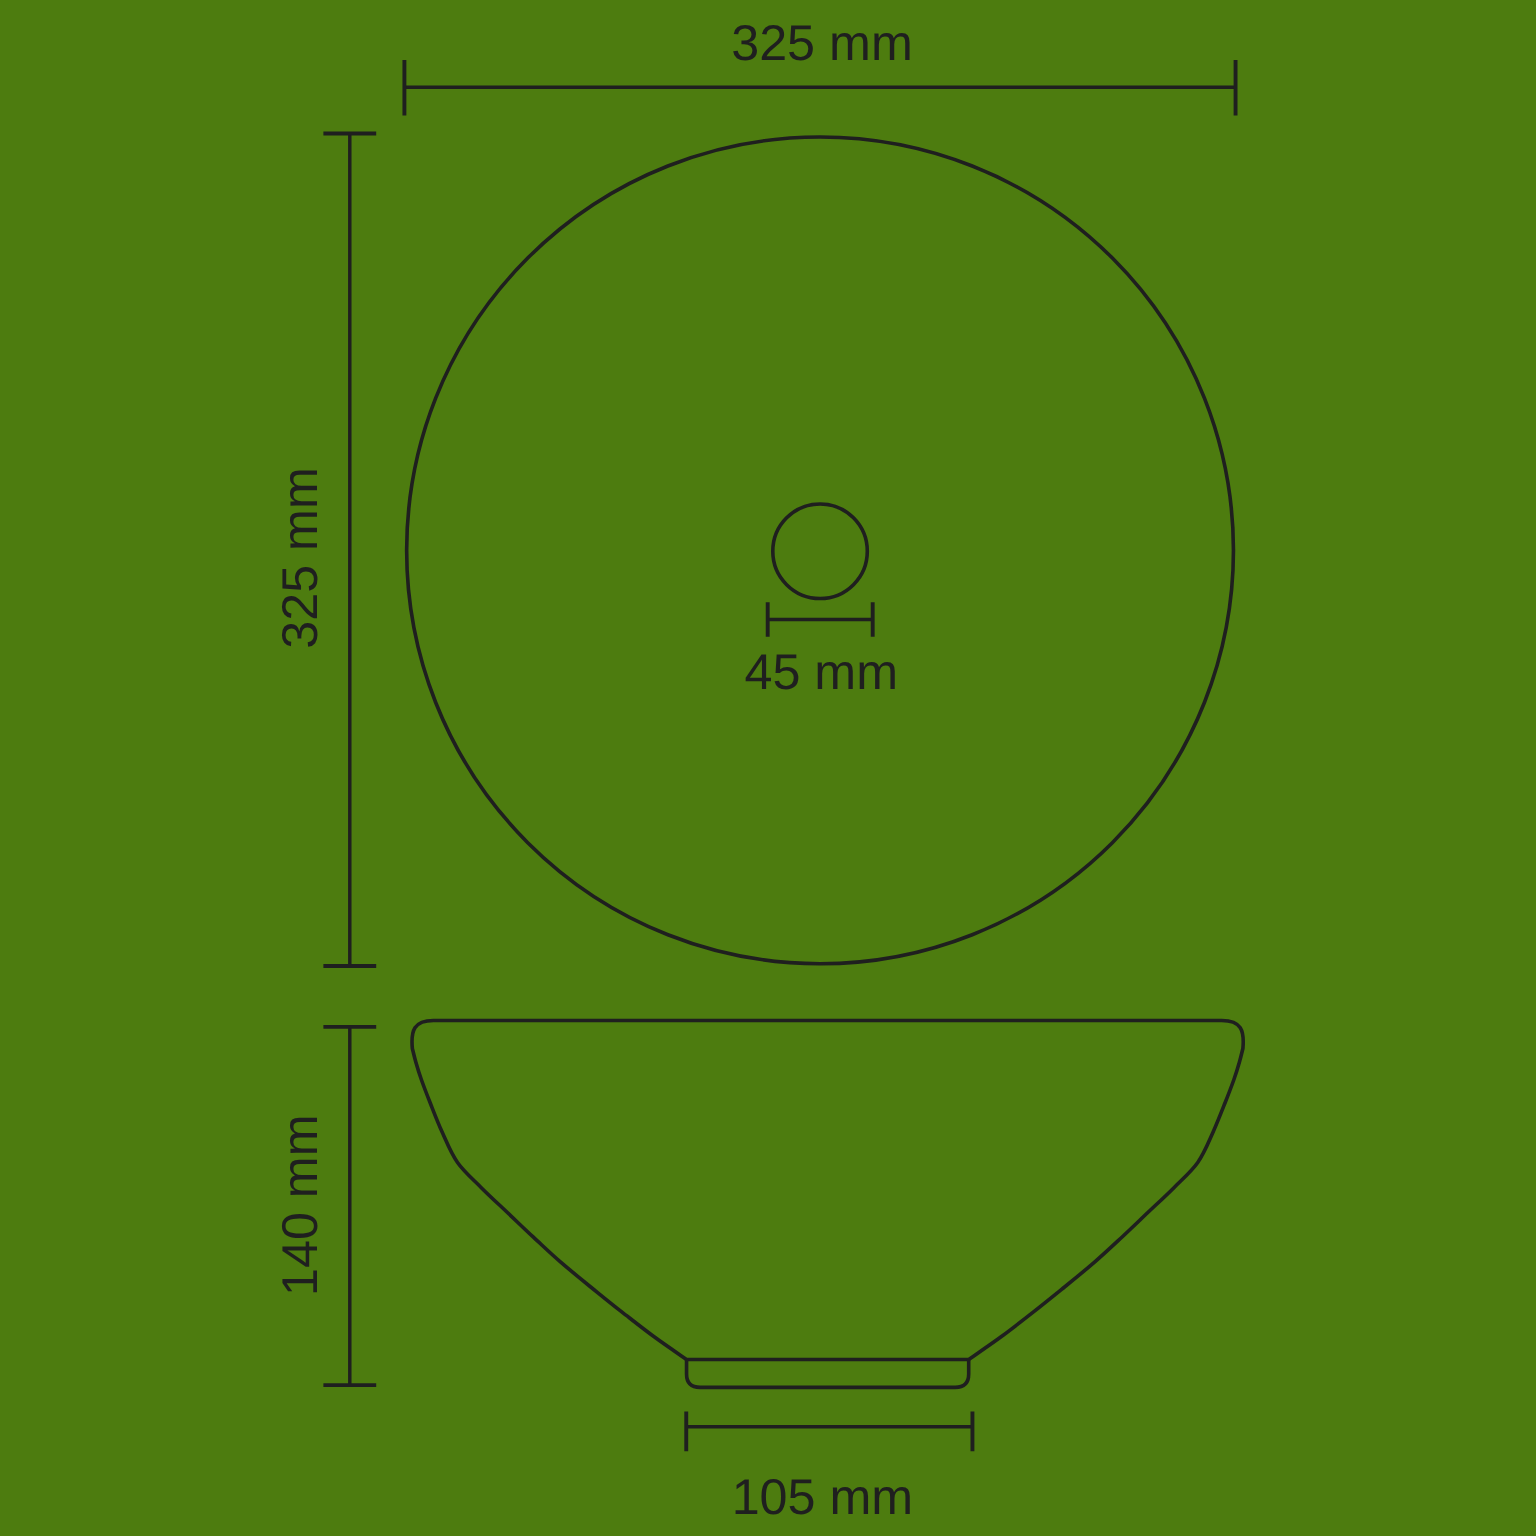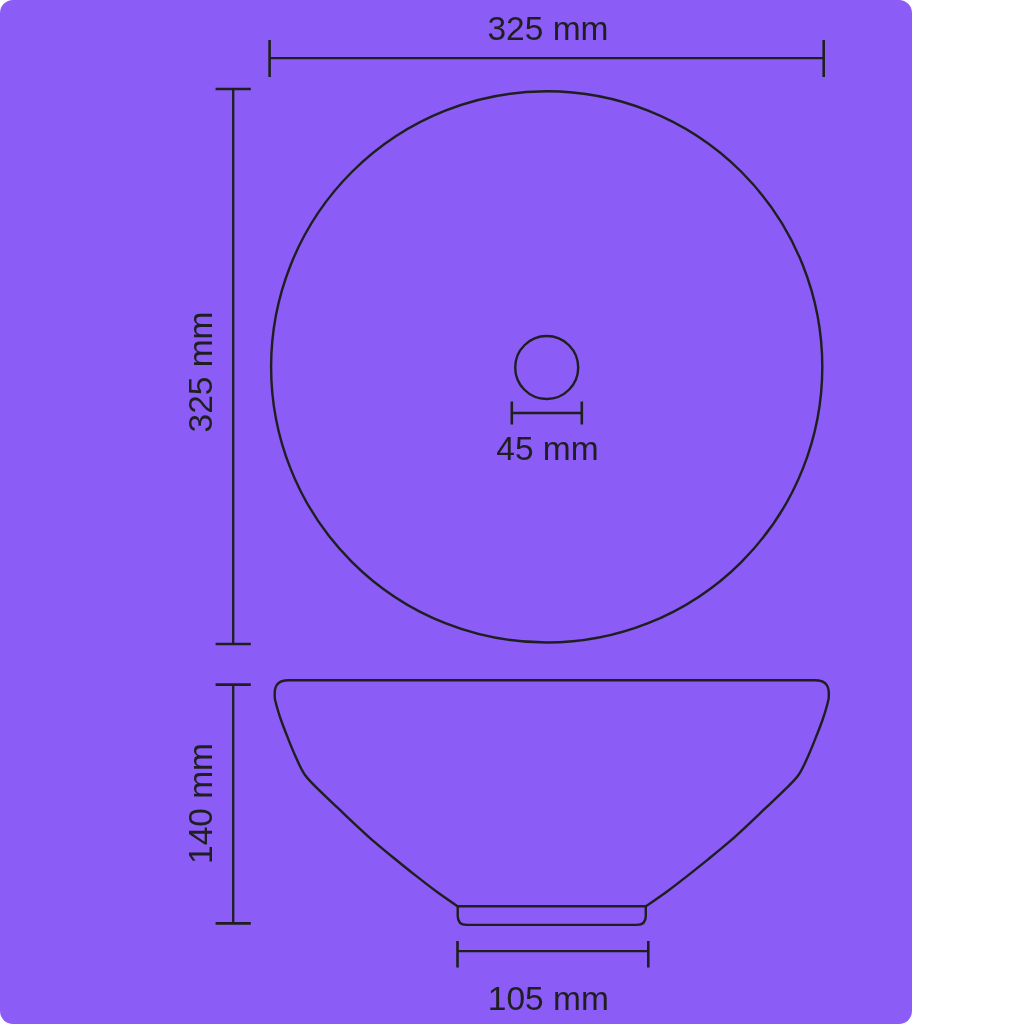--- a/index.html
+++ b/index.html
@@ -1,16 +1,16 @@
 <!DOCTYPE html>
 <html><head>
 <meta charset="utf-8">
 <style>
   html,body{margin:0;padding:0;background:#ffffff;}
-  .page{width:912px;height:1024px;position:relative;background:#8b5cf6;border-radius:13px;}
+  .page{width:1024px;height:1024px;position:relative;background:#4d7c0f;}
   svg{display:block;filter:blur(0.35px);}
   text{font-family:"Liberation Sans",sans-serif;fill:#1f1f1f;}
 </style>
 </head>
 <body>
 
 <div class="page">
 <svg width="1024" height="1024" viewBox="0 0 1024 1024" fill="none" stroke-linecap="butt">
 
   <g stroke="#1f1f1f">

